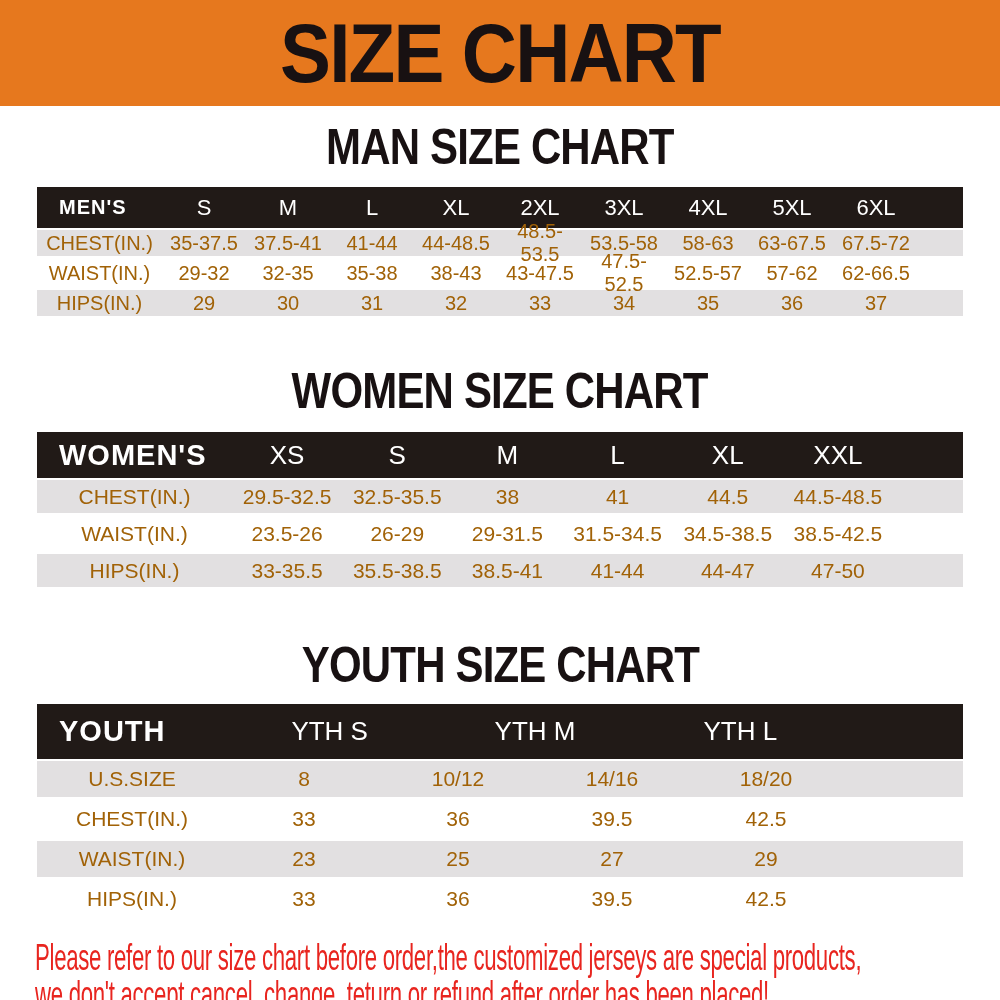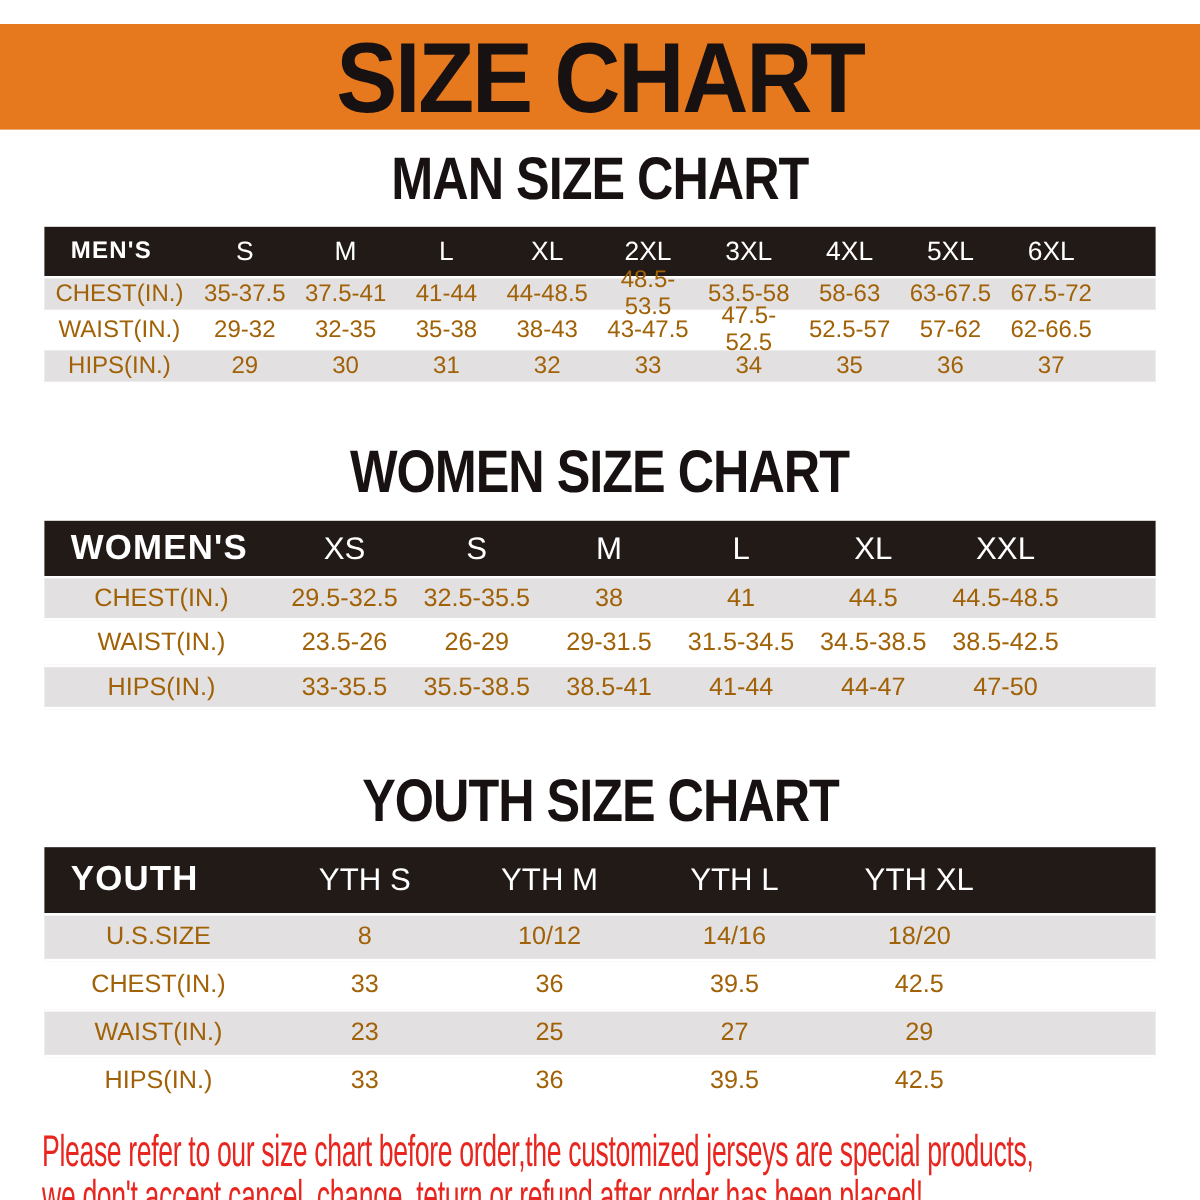--- a/index.html
+++ b/index.html
@@ -2,22 +2,22 @@
 <html><head>
 <meta charset="utf-8">
 <style>
   html,body{margin:0;padding:0;}
   body{
     width:1000px;height:1000px;background:#ffffff;overflow:hidden;
     font-family:"Liberation Sans","DejaVu Sans",sans-serif;
   }
   
   .banner{
-    height:88px;background:#e6781e;
-    display:flex;align-items:center;justify-content:center;margin-top:20px;
+    height:106px;background:#e6781e;
+    display:flex;align-items:center;justify-content:center;
   }
   .banner .title{
     display:inline-block;font-weight:bold;font-size:83px;line-height:83px;
     color:#181112;letter-spacing:-2px;transform:scaleX(.92);white-space:nowrap;
   }
   
   .heading{text-align:center;height:42px;}
   .heading span{
     display:inline-block;font-weight:bold;font-size:50px;line-height:42px;
     color:#181112;letter-spacing:-1px;transform:scaleX(.84);white-space:nowrap;
@@ -171,21 +171,20 @@
 
 <div class="heading" id="h-youth">
   <span>YOUTH SIZE CHART</span>
 </div>
 <div class="tbl youth" id="tbl-youth">
     <div class="trow thead">
       <div class="c0 lab-h">YOUTH</div>
       <div class="c col-h">YTH S</div>
       <div class="c col-h">YTH M</div>
       <div class="c col-h">YTH L</div>
-      <div class="c col-h">YTH XL</div>
     </div>
     <div class="trow body gray">
       <div class="c0 rowlab">U.S.SIZE</div>
       <div class="c val">8</div>
       <div class="c val">10/12</div>
       <div class="c val">14/16</div>
       <div class="c val">18/20</div>
     </div>
     <div class="trow body white">
       <div class="c0 rowlab">CHEST(IN.)</div>

